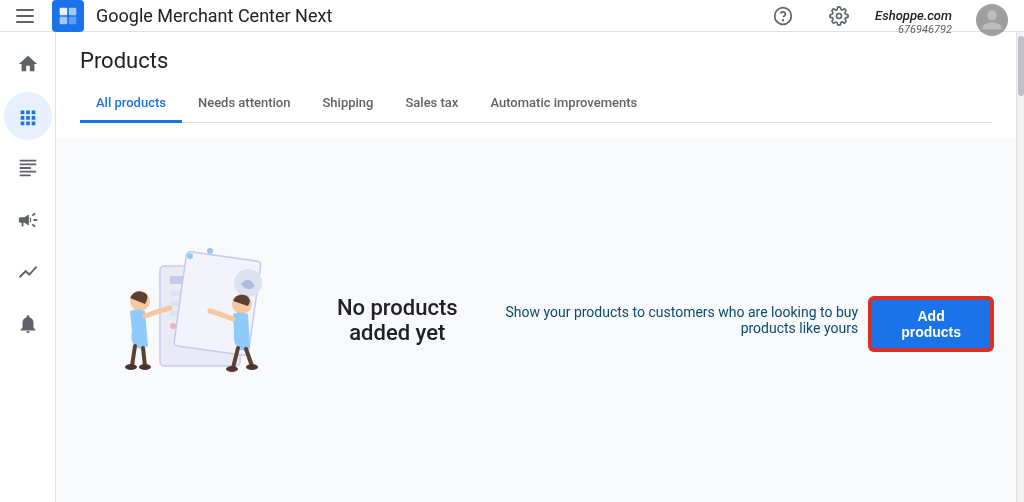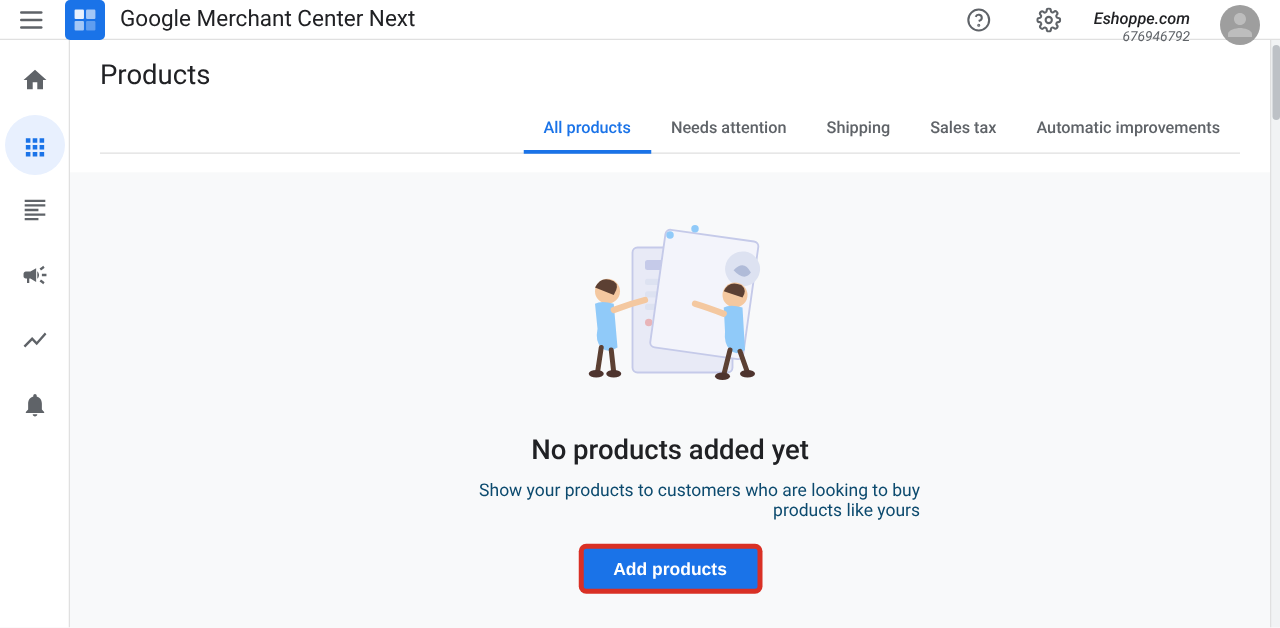--- a/index.html
+++ b/index.html
@@ -146,21 +146,20 @@
       font-weight: 400;
       color: #202124;
       margin-bottom: 12px;
     }
 
     
     .tabs {
       display: flex;
       border-bottom: 1px solid #e0e0e0;
       background: #fff;
-      justify-content: flex-end;
     }
     .tab {
       padding: 10px 16px;
       font-size: 13px;
       color: #5f6368;
       cursor: pointer;
       border-bottom: 3px solid transparent;
       margin-bottom: -1px;
       white-space: nowrap;
       font-weight: 500;
@@ -176,21 +175,21 @@
       display: flex;
       flex-direction: column;
       align-items: center;
       justify-content: center;
       background: #f8f9fa;
       padding: 24px;
     }
 
     .empty-state {
       display: flex;
-      flex-direction: column;
+      flex-direction: row;
       align-items: center;
       gap: 12px;
     }
 
     .illustration {
       width: 220px;
       height: 160px;
       margin-bottom: 8px;
     }
 

